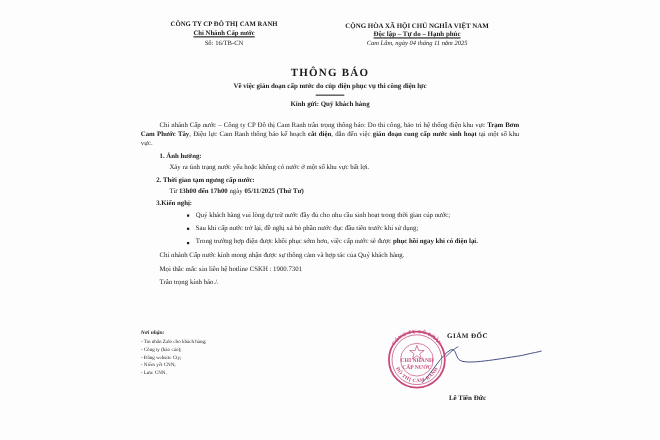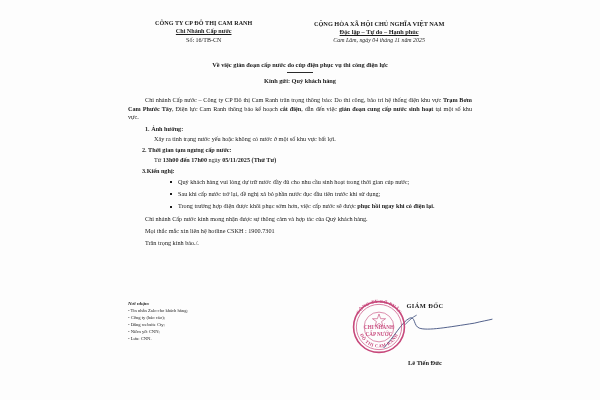--- a/index.html
+++ b/index.html
@@ -239,20 +239,21 @@
 
     <div class="hdr-right">
       <div class="nation-name">CỘNG HÒA XÃ HỘI CHỦ NGHĨA VIỆT NAM</div>
       <div class="nation-motto">Độc lập – Tự do – Hạnh phúc</div>
       <div class="doc-place-date">Cam Lâm, ngày 04 tháng 11 năm 2025</div>
     </div>
 
   </div>
 
   <div class="title-block">
+    <div class="doc-title">THÔNG BÁO</div>
     <div class="doc-subtitle">Về việc gián đoạn cấp nước do cúp điện phục vụ thi công điện lực</div>
     <div class="rule-short"></div>
   </div>
   <div class="addressee">Kính gửi: Quý khách hàng</div>
 
   <div class="body-block">
 
     <p class="para"><span>Chi nhánh Cấp nước – Công ty CP Đô thị Cam Ranh trân trọng thông báo: Do thi công, bảo trì hệ thống điện khu vực </span><b>Trạm Bơm Cam Phước Tây</b><span>, Điện lực Cam Ranh thông báo kế hoạch </span><b>cắt điện</b><span>, dẫn đến việc </span><b>gián đoạn cung cấp nước sinh hoạt</b><span> tại một số khu vực.</span></p>
 
     <p class="sec-heading"><span>1.</span>

